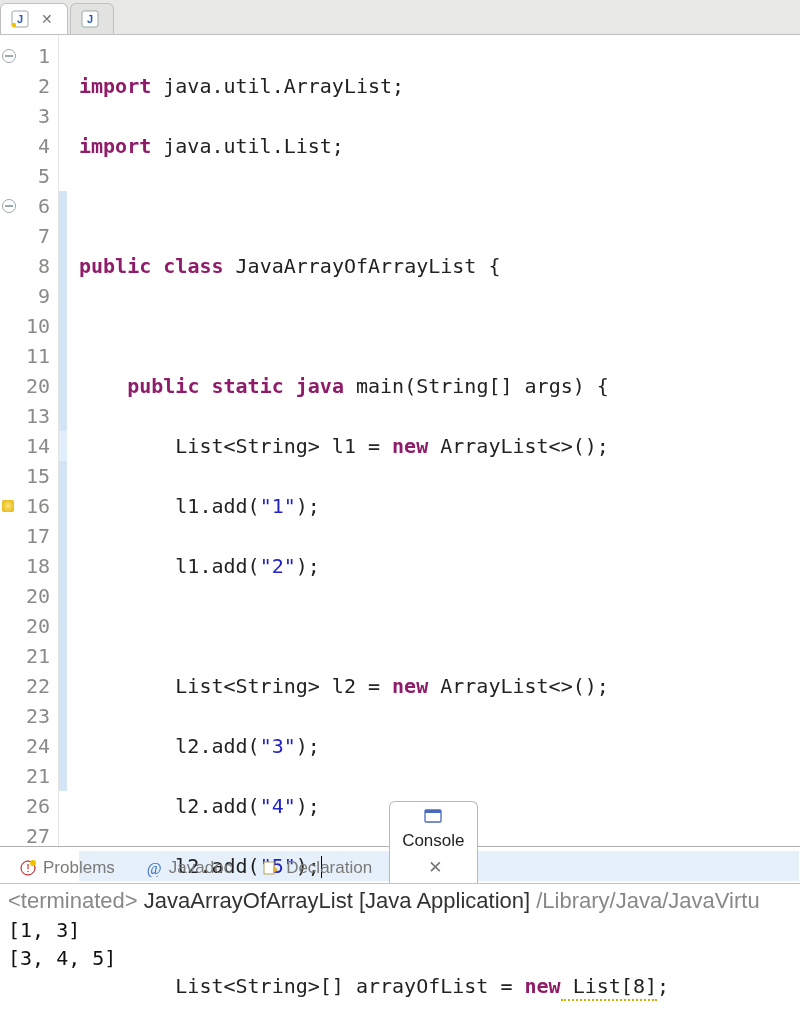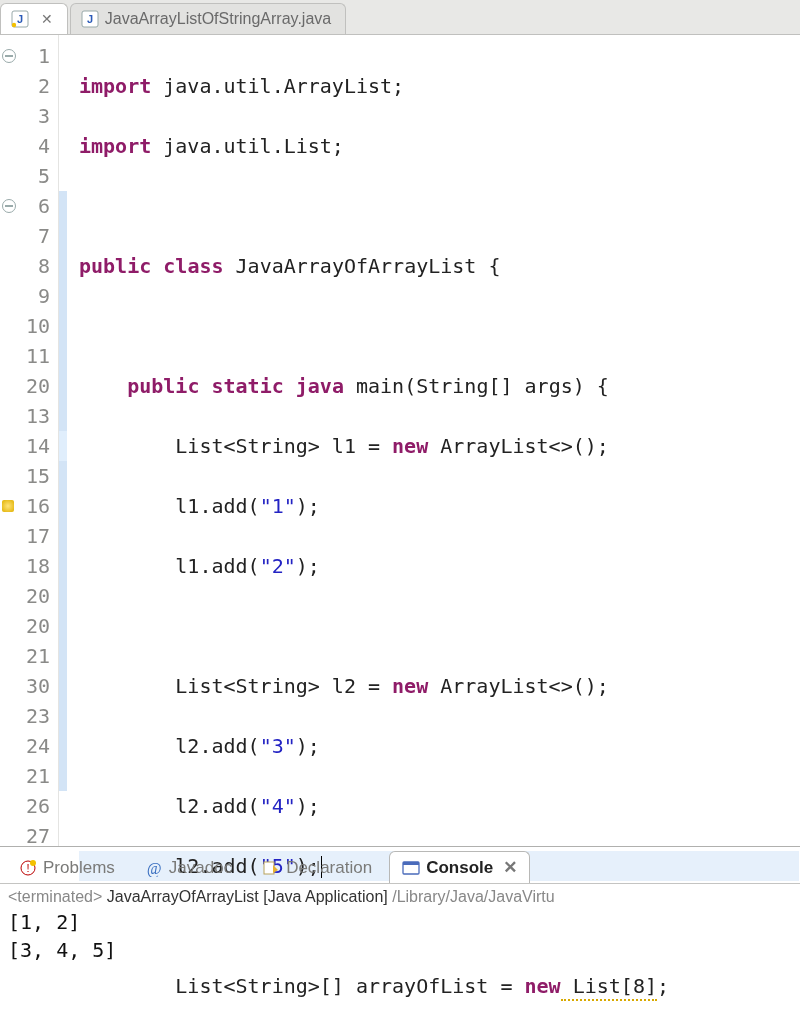--- a/index.html
+++ b/index.html
@@ -137,29 +137,30 @@
     border:1px solid transparent;
     border-bottom:none;
     cursor:pointer;
   }
   .panel-tab.active {
     background:#fff;
     color:#222;
     border-color:#b8b8b6;
     border-top-left-radius:6px;
     border-top-right-radius:6px;
-    font-weight:700;
+    font-weight:400;
+    flex-direction:column;
   }
   .panel-tab .close-x { margin-left:4px;color:#777;cursor:pointer;}
   .console-body {
     padding:4px 8px 4px 8px;
     overflow:hidden;
   }
   .console-header {
-    font-size:16px;
+    font-size:22px;
     color:#888;
     white-space:nowrap;
     margin-bottom:2px;
   }
   .console-header .dark { color:#333; }
   .console-out {
     font-family:Menlo,Consolas,monospace;
     font-size:20px;
     line-height:28px;
     color:#111;
@@ -176,21 +177,20 @@
       <text x="9" y="13" font-size="11" text-anchor="middle" fill="#2a5ab8" font-family="Arial" font-weight="bold">J</text>
       <circle cx="3" cy="15" r="2.2" fill="#f3c000"></circle>
     </svg>
     <span class="close-x">✕</span>
   </div>
   <div class="tab">
     <svg class="j-icon" viewBox="0 0 18 18">
       <rect x="1" y="1" width="16" height="16" rx="2" fill="#fff" stroke="#9aa"></rect>
       <text x="9" y="13" font-size="11" text-anchor="middle" fill="#2a5ab8" font-family="Arial" font-weight="bold">J</text>
     </svg>
-    <span>JavaArrayListOfStringArray.java</span>
   </div>
 </div>
 
 <div class="editor">
   <div class="gutter">
     <div class="gline">
         <span class="marker fold"></span>
         <span>1</span>
       </div>
     <div class="gline">
@@ -249,21 +249,21 @@
     <div class="gline">
         <span>20</span>
       </div>
     <div class="gline">
         <span>20</span>
       </div>
     <div class="gline">
         <span>21</span>
       </div>
     <div class="gline">
-        <span>30</span>
+        <span>22</span>
       </div>
     <div class="gline">
         <span>23</span>
       </div>
     <div class="gline">
         <span>24</span>
       </div>
     <div class="gline">
         <span>21</span>
       </div>
@@ -365,16 +365,16 @@
           <rect x="1" y="3" width="16" height="3" fill="#4a6bbb"></rect>
         </svg>
       <span>Console</span>
       <span class="close-x">✕</span>
     </div>
   </div>
   <div class="console-body">
     <div class="console-header">
       <span>&lt;terminated&gt; </span><span class="dark">JavaArrayOfArrayList [Java Application]</span><span> /Library/Java/JavaVirtu</span>
     </div>
-    <div class="console-out">[1, 2]</div>
+    <div class="console-out">[1, 3]</div>
     <div class="console-out">[3, 4, 5]</div>
   </div>
 </div>
 
 </body></html>

